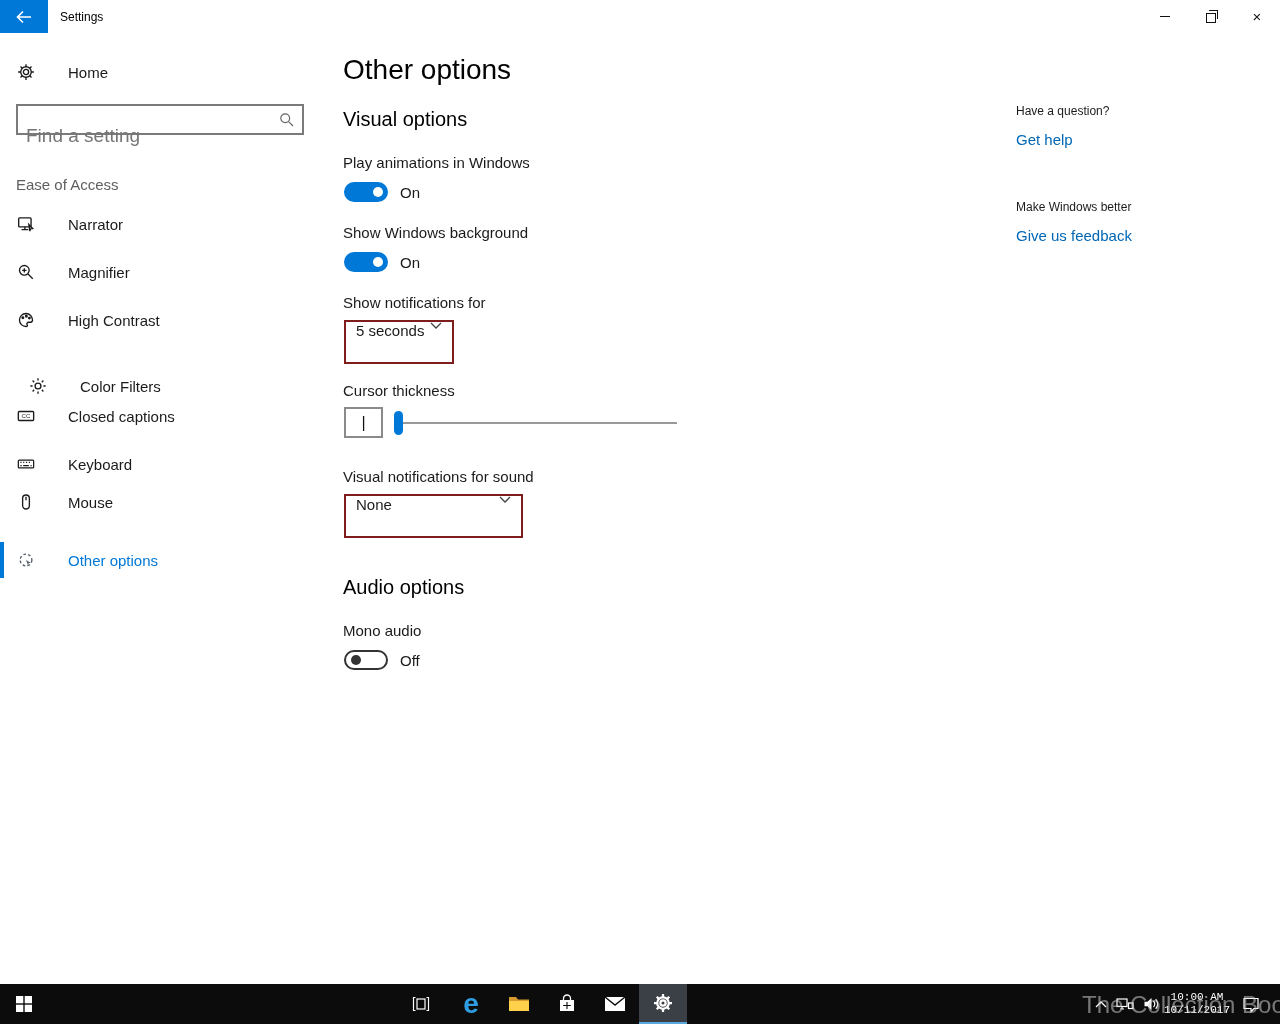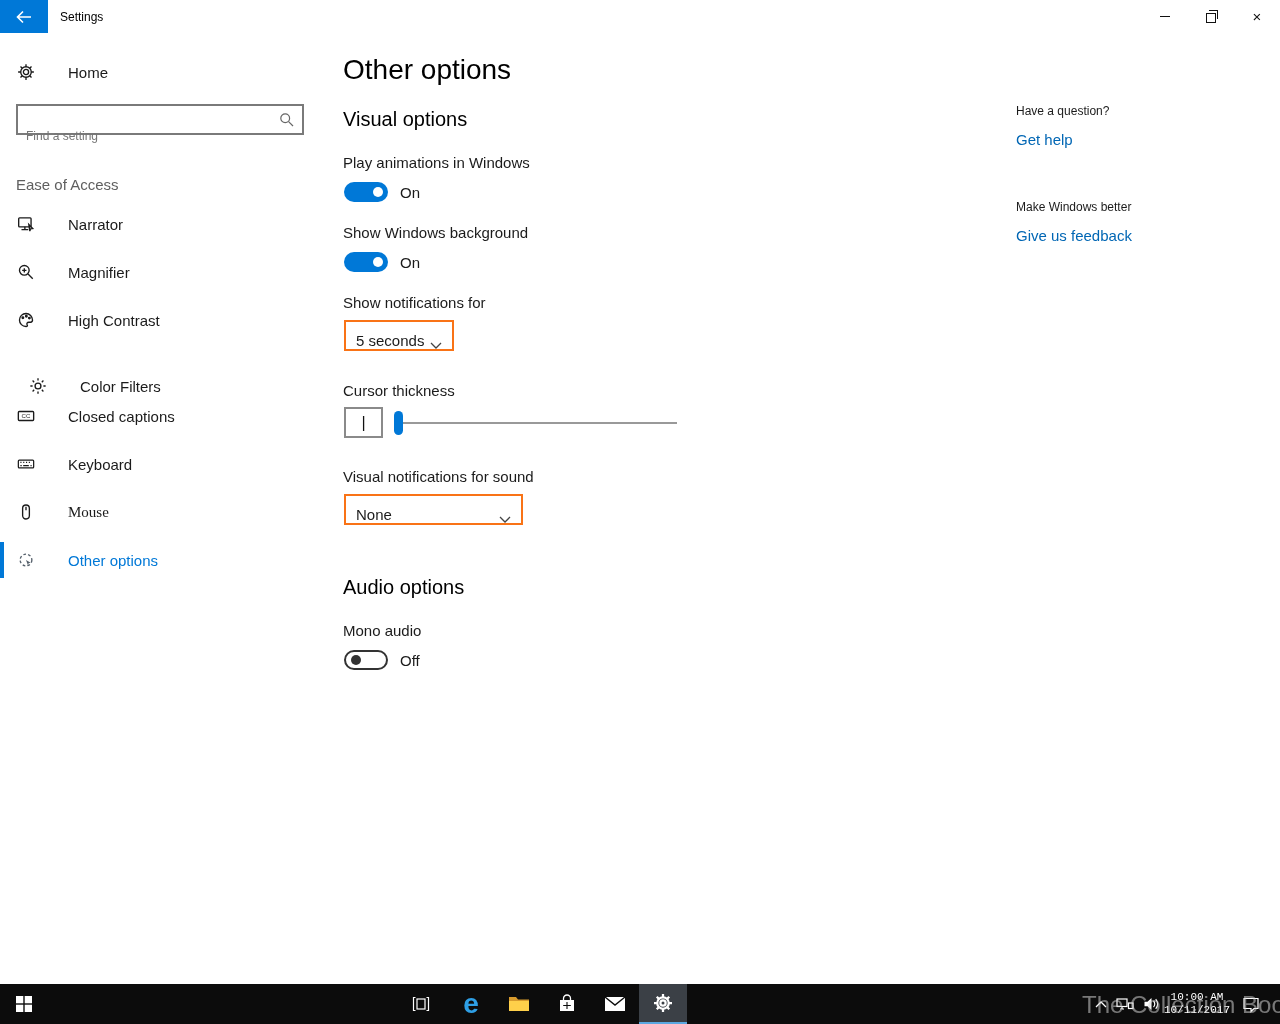--- a/index.html
+++ b/index.html
@@ -22,36 +22,36 @@
 
   
   .side-row{position:absolute;left:0;width:320px;height:36px;display:flex;align-items:center;cursor:pointer;gap:20px;}
   .side-row .ic{width:20px;height:20px;margin-left:16px;display:flex;align-items:center;justify-content:center;color:#1b1b1b;}
   .side-row .lab{margin-left:12px;font-size:15px;color:#1b1b1b;}
   .side-row.selected .lab{color:#0078d7;}
   .side-row.selected .ic{color:#55606b;}
   .sel-bar{position:absolute;left:0;top:542px;width:4px;height:36px;background:#0078d7;}
   .search-box{position:absolute;left:16px;top:104px;width:288px;height:31px;border:2px solid #7a7a7a;
     box-sizing:border-box;display:flex;align-items:center;background:#fff;}
-  .search-box input{flex:1;border:none;outline:none;font-size:12px;color:#3b82f6;padding:0 8px;
+  .search-box input{flex:1;border:none;outline:none;font-size:19px;color:#3b82f6;padding:0 8px;
     font-family:"Liberation Sans",sans-serif;background:transparent;margin-top:32px;}
   .search-box .mag{margin-right:8px;color:#666;display:flex;}
   .section-hdr{position:absolute;left:16px;top:176px;font-size:15px;color:#5f5f5f;}
 
   
   .page-title{position:absolute;left:343px;top:54px;font-size:28px;font-weight:300;color:#000;}
   .h2{position:absolute;left:343px;font-size:20px;font-weight:400;color:#000;}
   .lbl{position:absolute;font-size:15px;color:#1b1b1b;}
   .toggle{position:absolute;width:44px;height:20px;border-radius:10px;box-sizing:border-box;cursor:pointer;}
   .toggle.on{background:#0078d7;}
   .toggle.on .knob{position:absolute;right:5px;top:5px;width:10px;height:10px;border-radius:50%;background:#fff;}
   .toggle.off{border:2px solid #333;background:#fff;}
   .toggle.off .knob{position:absolute;left:5px;top:3px;width:10px;height:10px;border-radius:50%;background:#333;}
-  .dropdown{position:absolute;height:31px;border:2px solid #f97316;box-sizing:border-box;background:#fff;
-    display:flex;align-items:flex-end;justify-content:space-between;padding:0 10px;font-size:15px;color:#1b1b1b;cursor:pointer;}
+  .dropdown{position:absolute;height:44px;border:2px solid #7f1d1d;box-sizing:border-box;background:#fff;
+    display:flex;align-items:flex-start;justify-content:space-between;padding:0 10px;font-size:15px;color:#1b1b1b;cursor:pointer;}
   .cursor-box{position:absolute;left:344px;top:407px;width:39px;height:31px;border:2px solid #8a8a8a;
     box-sizing:border-box;display:flex;align-items:center;justify-content:center;font-size:16px;color:#111;background:#fff;}
   .slider-track{position:absolute;left:397px;top:422px;width:280px;height:2px;background:#999;}
   .slider-thumb{position:absolute;left:394px;top:411px;width:9px;height:24px;border-radius:5px;background:#0078d7;cursor:pointer;}
 
   
   .help-h{position:absolute;left:1016px;font-size:12px;color:#1b1b1b;}
   .help-link{position:absolute;left:1016px;font-size:15px;color:#0066b4;cursor:pointer;}
 
   
@@ -177,21 +177,21 @@
     <div class="side-row" style="top:446px;">
       <span class="ic">
         <svg width="18" height="18" viewBox="0 0 16 16" fill="none" stroke="currentColor" stroke-width="1.1">
           <rect x="1.2" y="4.5" width="13.6" height="7" rx="0.8"></rect>
           <path d="M3 6.5h1M5.5 6.5h1M8 6.5h1M10.5 6.5h1M13 6.5h0M3 9.5h1.2M5.5 9.5h5M12 9.5h1"></path>
         </svg>
       </span>
       <span class="lab">Keyboard</span>
     </div>
 
-    <div class="side-row" style="top:494px;font-family:Liberation Serif, serif;">
+    <div class="side-row" style="top:484px;">
       <span class="ic">
         <svg width="18" height="18" viewBox="0 0 16 16" fill="none" stroke="currentColor" stroke-width="1.2">
           <rect x="5" y="1.8" width="6" height="12.4" rx="3"></rect>
             <path d="M8 3.4v3"></path>
         </svg>
       </span>
       <span class="lab">Mouse</span>
     </div>
 
     <div class="side-row selected" style="top:542px;">

